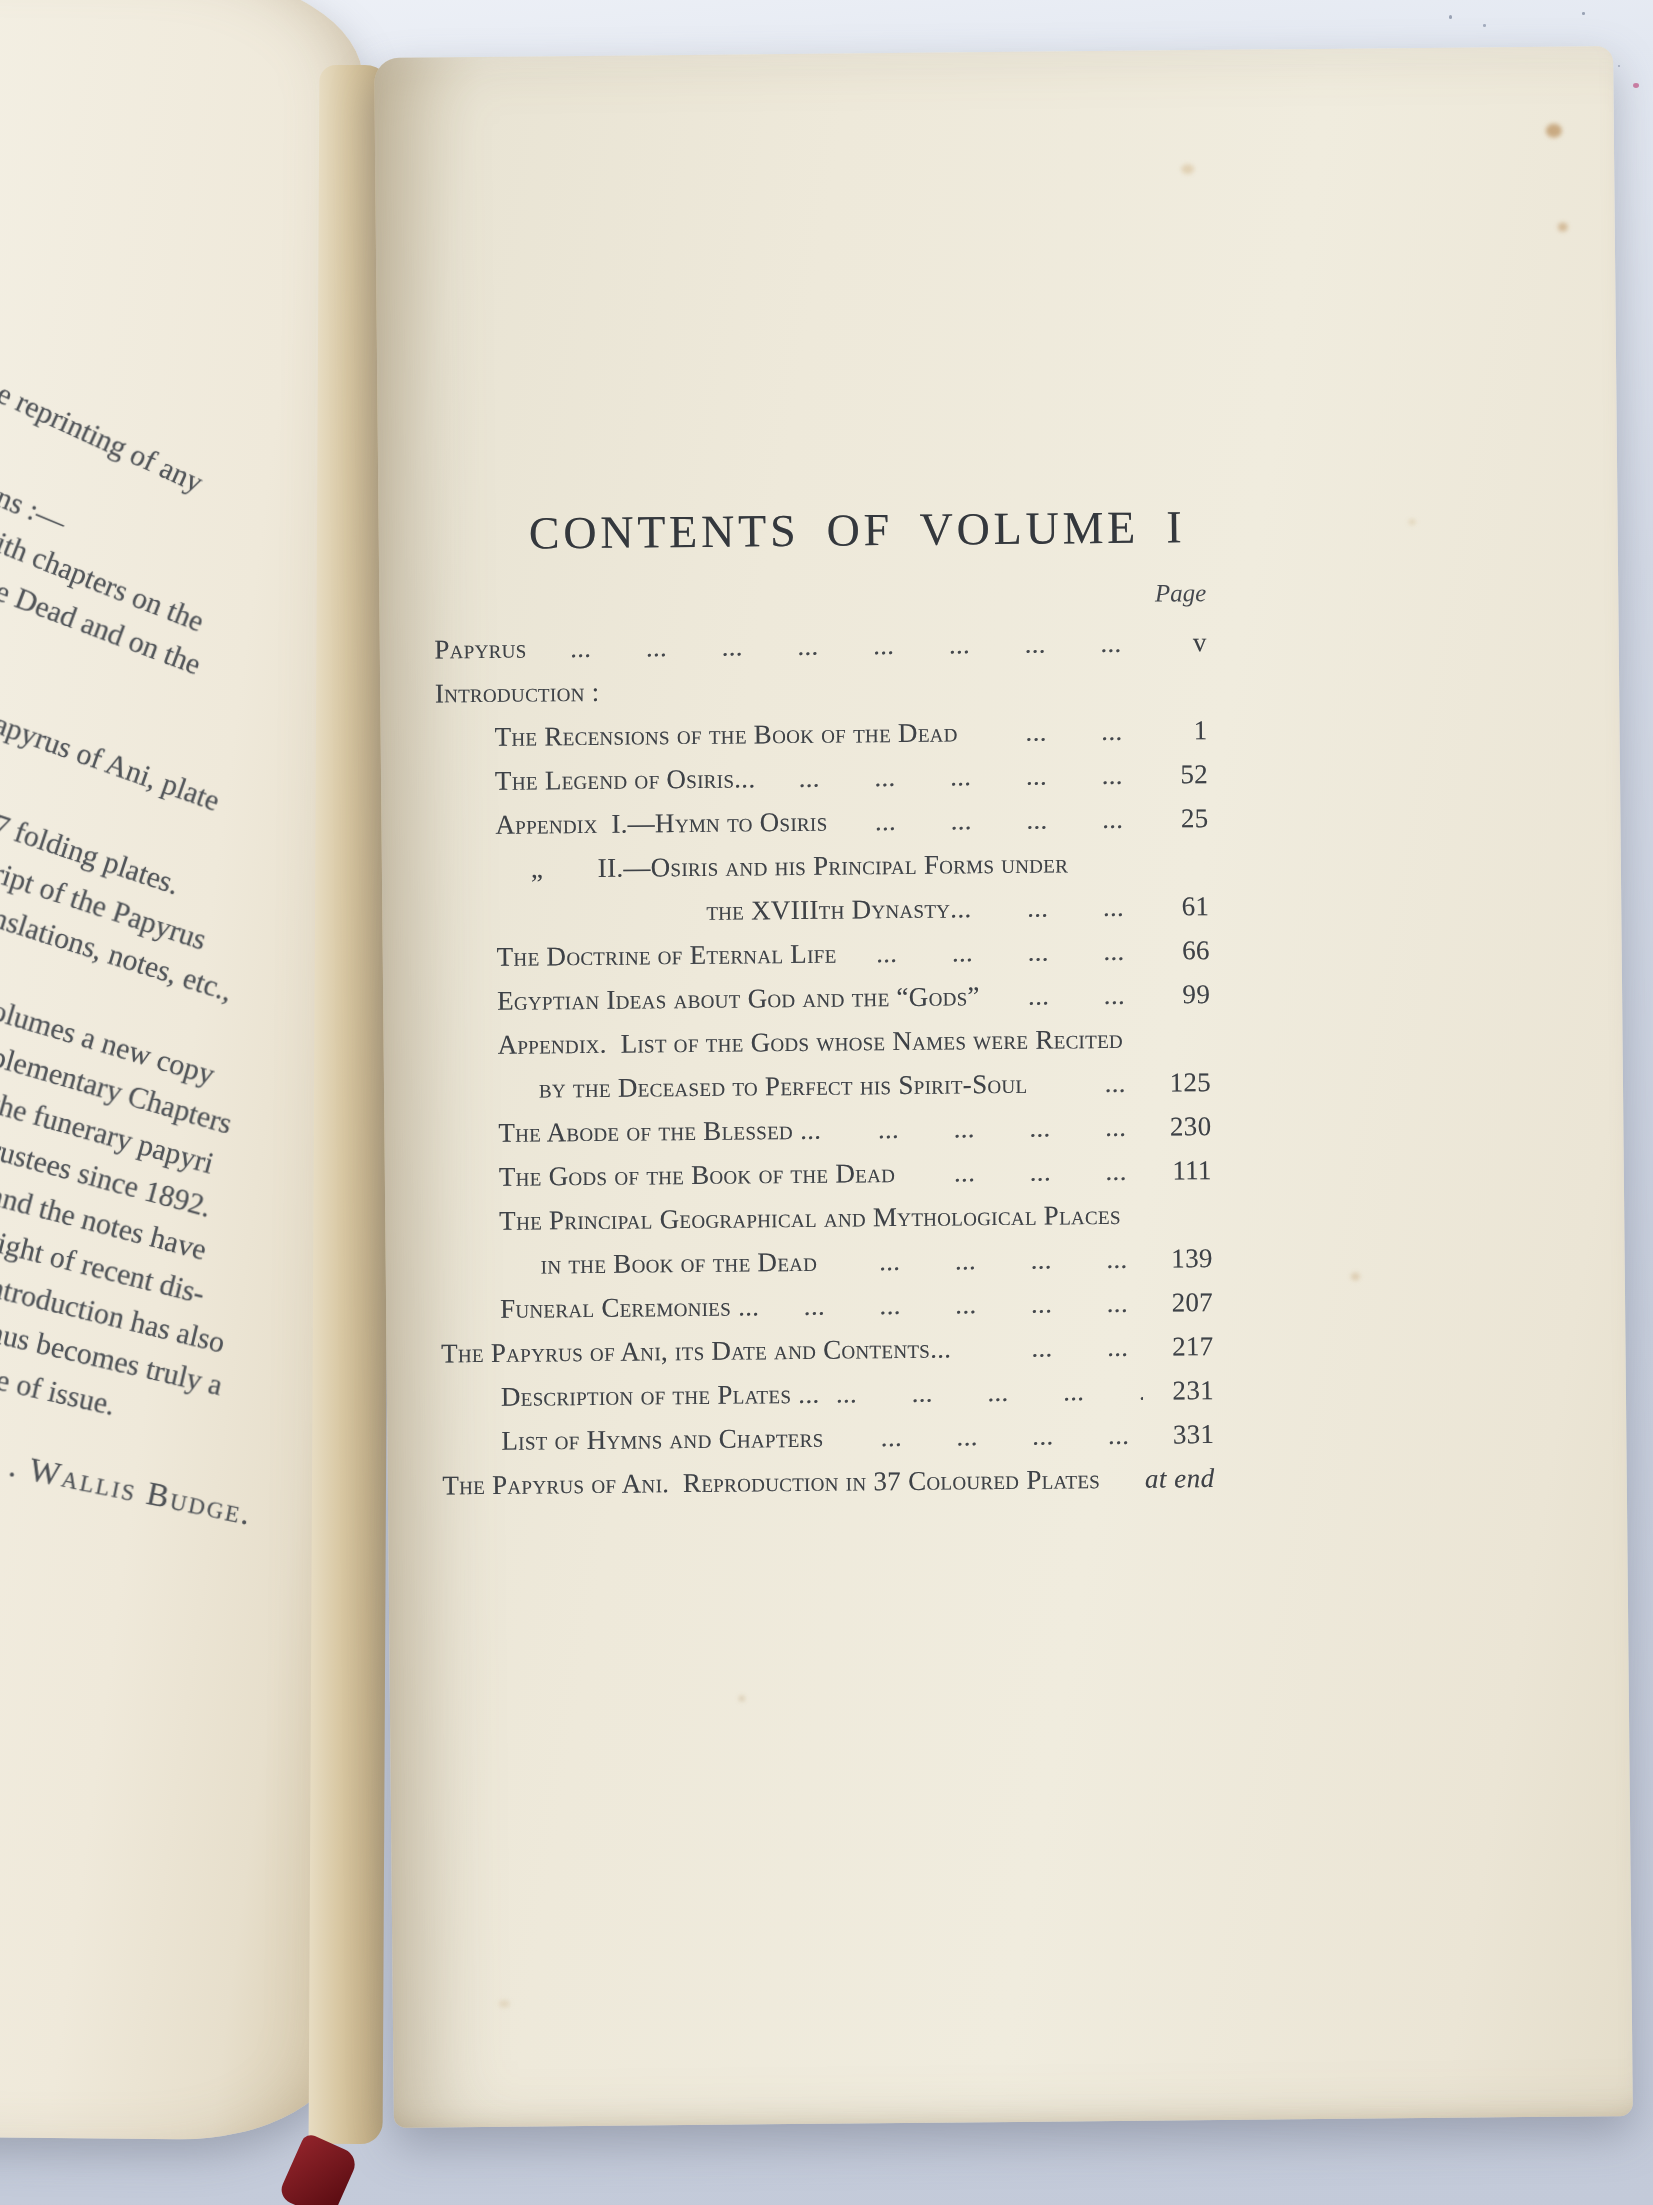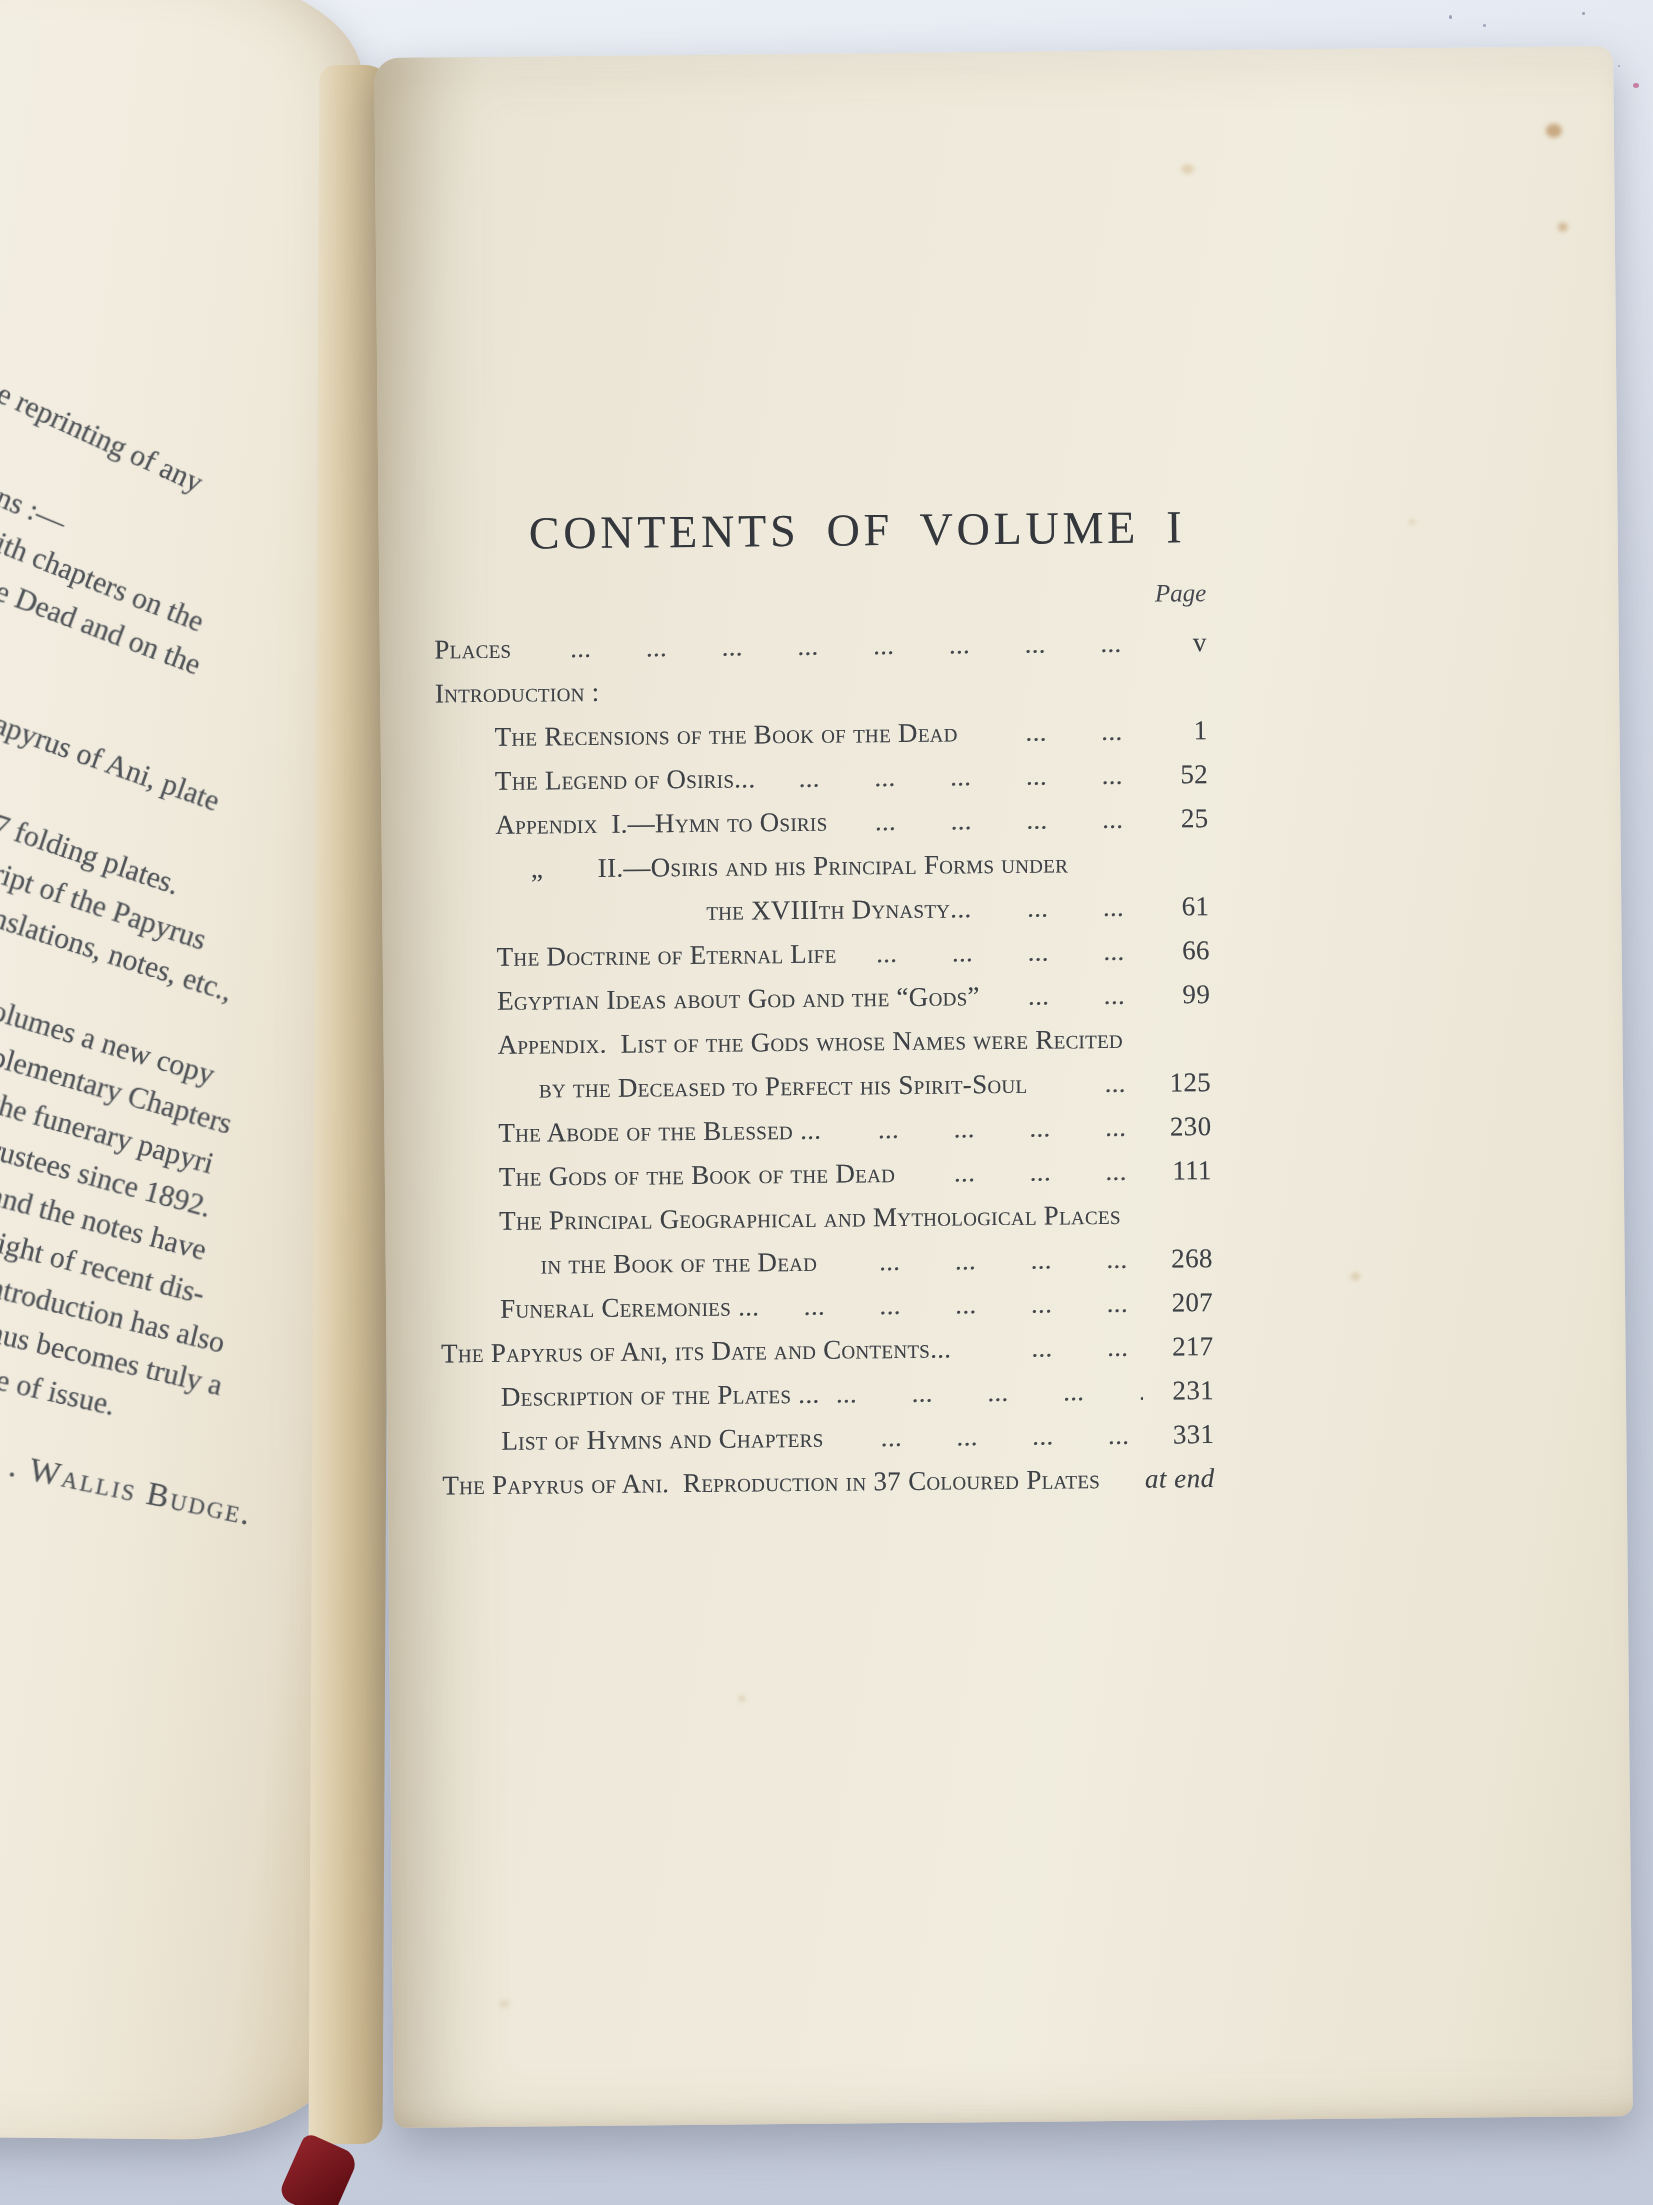--- a/index.html
+++ b/index.html
@@ -121,21 +121,21 @@
 
   <div class="edge-strip"></div>
   <div class="cover-sliver"></div>
 
   <div class="right-page">
     <div class="contents-title">CONTENTS OF VOLUME I</div>
     <div class="page-col-header">Page</div>
 
     <div class="toc">
       <div class="row ind0">
-          <span class="lbl">Places</span>
+          <span class="lbl">Papyrus</span>
           <span class="dots">...  ...  ...  ...  ...  ...  ...  ...</span>
           <span class="pg">v</span>
         </div>
       <div class="row ind0">
           <span class="lbl">Introduction :</span>
           <span class="dots"></span>
           <span class="pg"></span>
         </div>
       <div class="row ind1">
           <span class="lbl">The Recensions of the Book of the Dead</span>
@@ -193,21 +193,21 @@
           <span class="pg">111</span>
         </div>
       <div class="row ind1">
           <span class="lbl">The Principal Geographical and Mythological Places</span>
           <span class="dots"></span>
           <span class="pg"></span>
         </div>
       <div class="row ind2">
           <span class="lbl">in the Book of the Dead</span>
           <span class="dots">...  ...  ...  ...</span>
-          <span class="pg">268</span>
+          <span class="pg">139</span>
         </div>
       <div class="row ind1">
           <span class="lbl">Funeral Ceremonies ...</span>
           <span class="dots">...  ...  ...  ...  ...</span>
           <span class="pg">207</span>
         </div>
       <div class="row ind0">
           <span class="lbl">The Papyrus of Ani, its Date and Contents...</span>
           <span class="dots">...  ...</span>
           <span class="pg">217</span>

